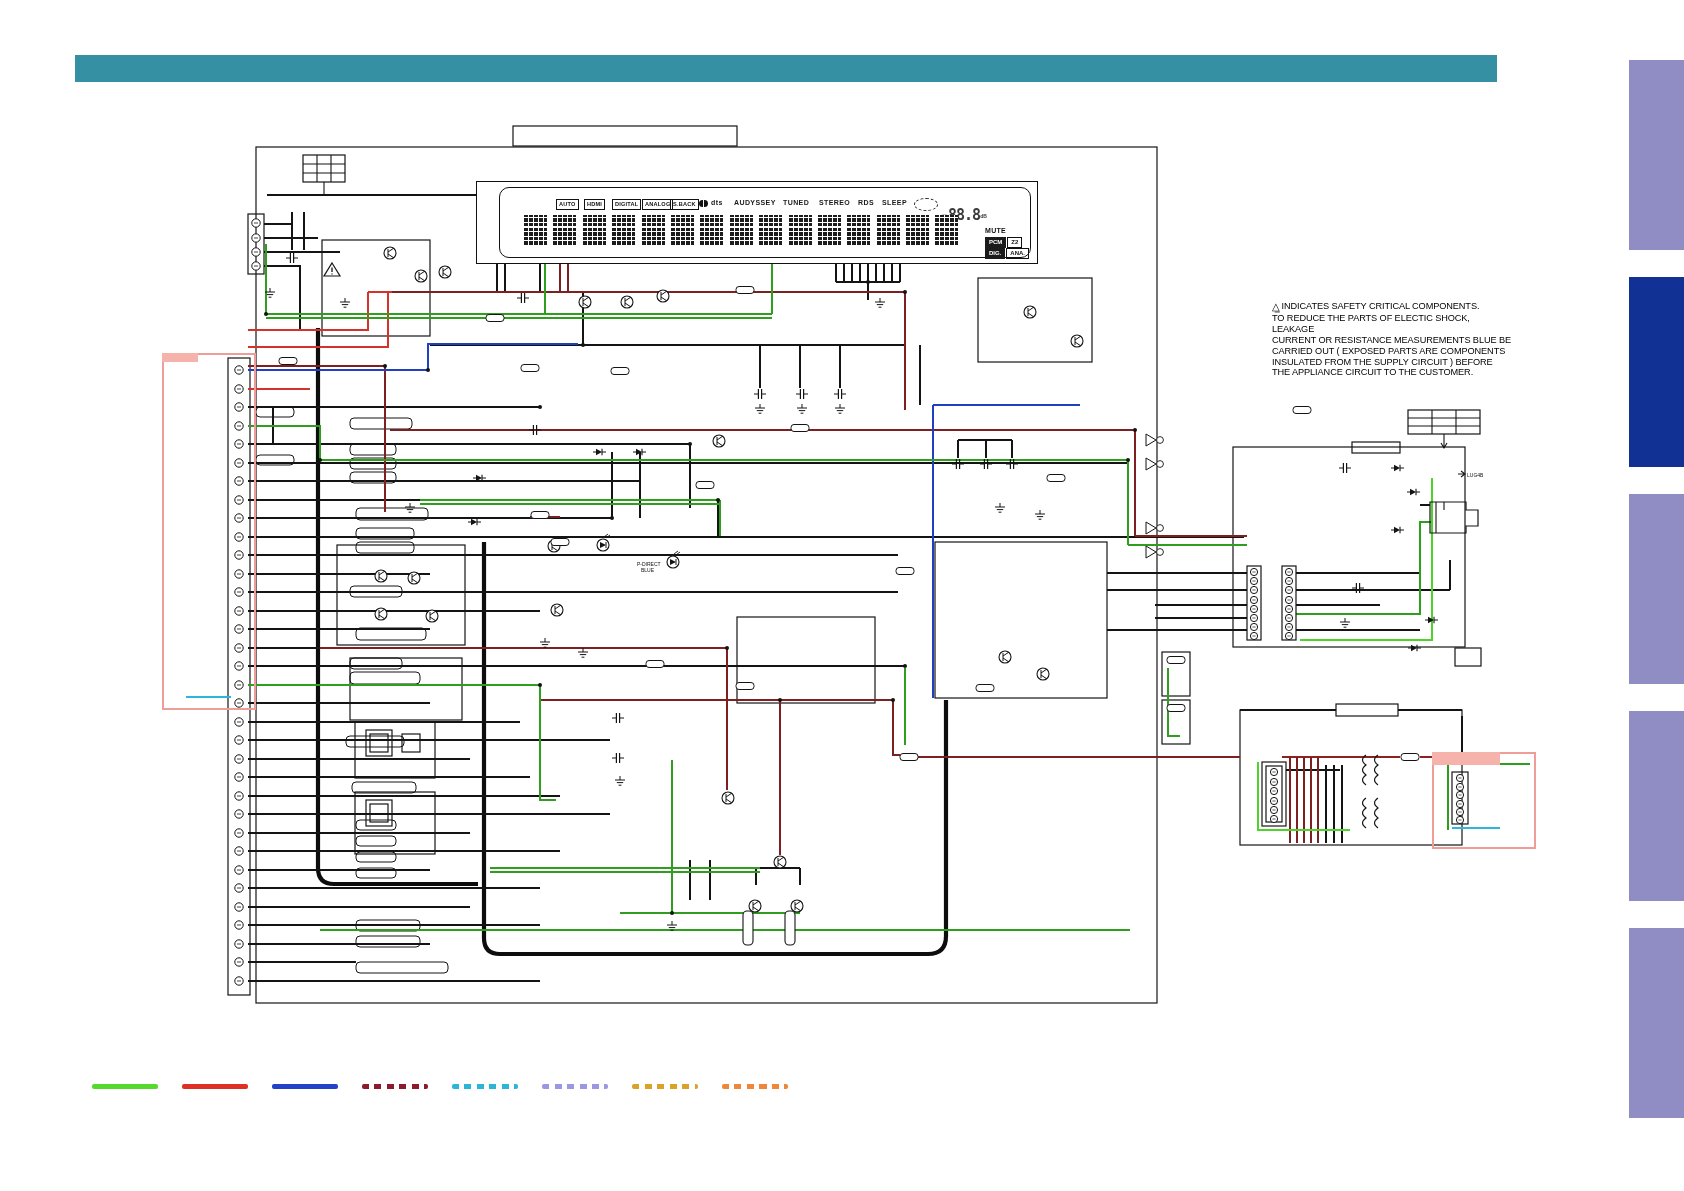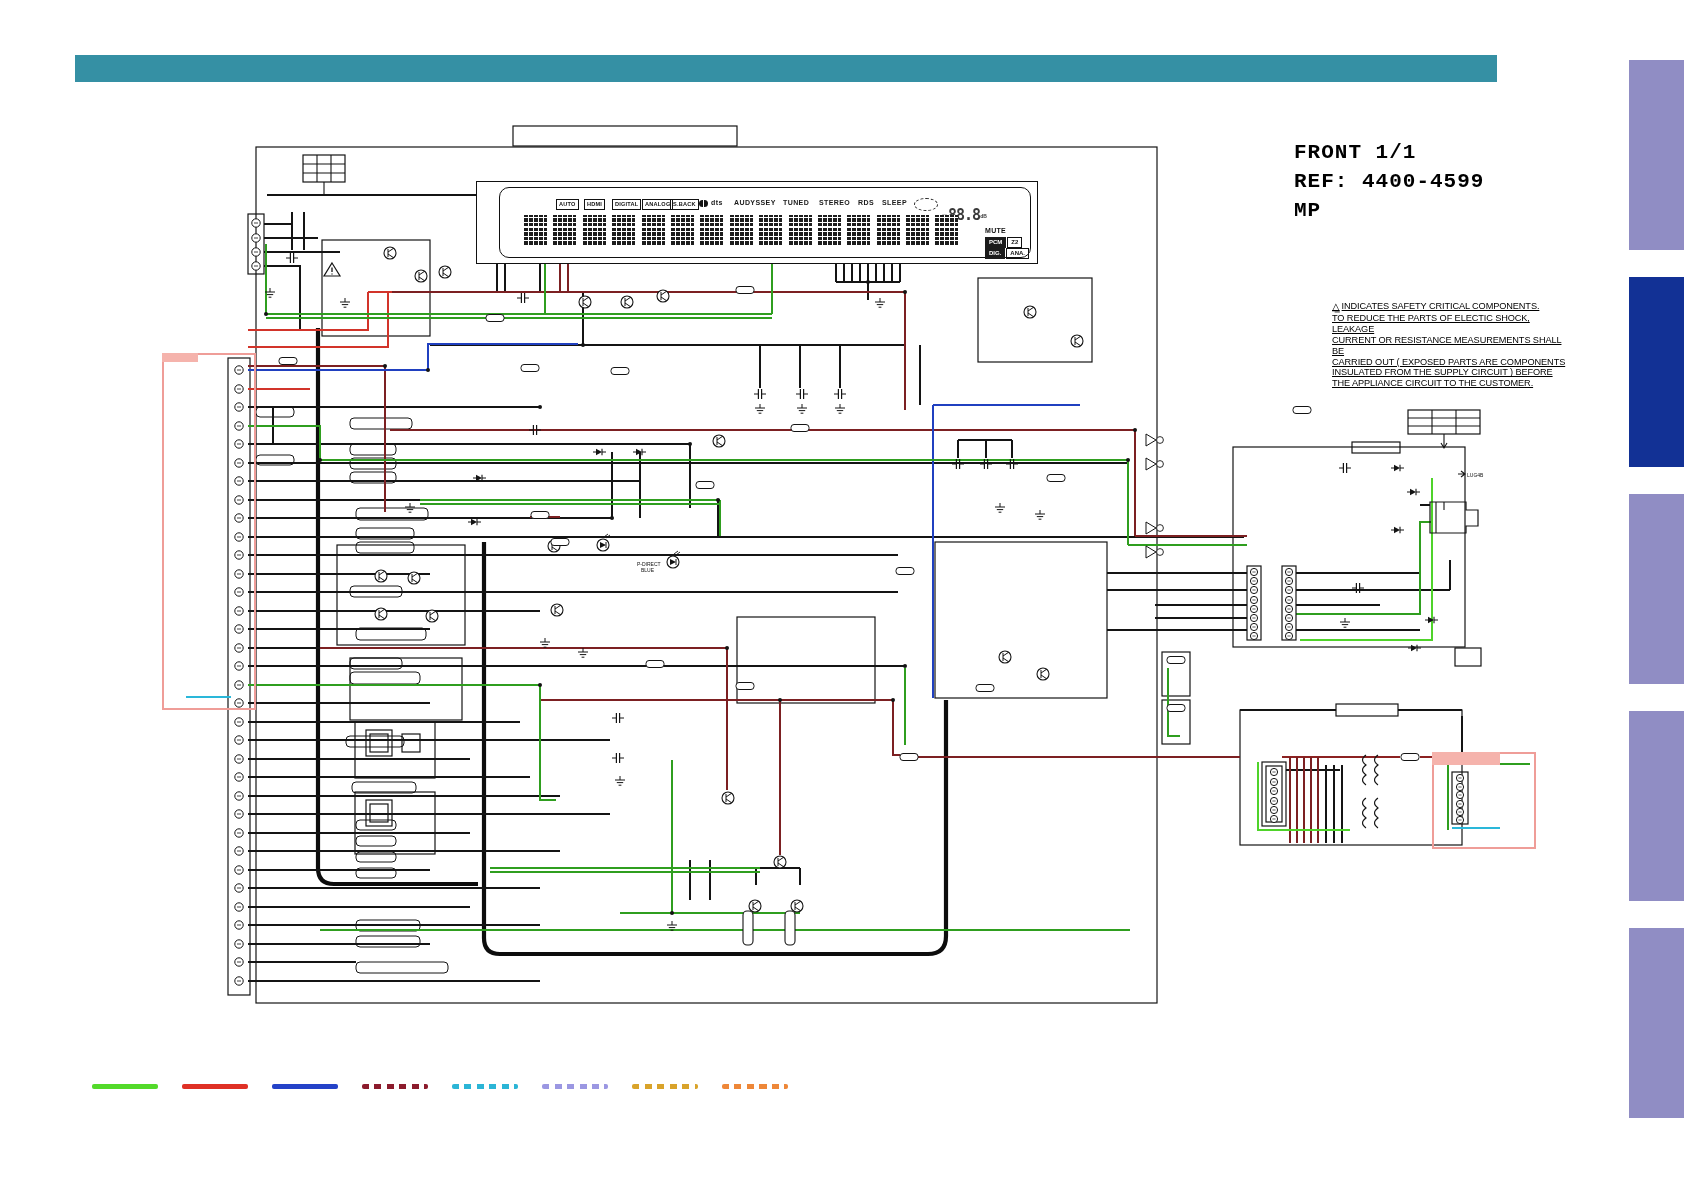--- a/index.html
+++ b/index.html
@@ -7,22 +7,22 @@
         font-family:"Liberation Sans",sans-serif;color:#111;}
   .a{position:absolute;}
   
   #tealbar{left:75px;top:55px;width:1422px;height:27px;}
   
   .sb{left:1629px;width:55px;height:190px;}
   
   #titleblock{left:1294px;top:138px;font-family:"Liberation Mono",monospace;
               font-weight:bold;font-size:21px;line-height:29px;letter-spacing:1px;color:#000;}
   
-  #safety{left:1332px;top:301px;width:240px;font-size:9.2px;line-height:10.9px;
-          letter-spacing:-0.1px;color:#000;text-decoration:underline;}
+  #safety{left:1272px;top:301px;width:240px;font-size:9.2px;line-height:10.9px;
+          letter-spacing:-0.1px;color:#000;}
   #safety .tri{font-size:10px;vertical-align:-1px;margin-right:2px;}
   
   .pinkbox{border:2px solid #ef9d98;background:transparent;z-index:4;}
   .pinknotch{background:#f5b3ac;z-index:4;}
   .cyanlink{height:2px;z-index:5;}
   
   #disp{left:476px;top:181px;width:560px;height:81px;border:1.3px solid #111;background:#fff;z-index:3;}
   #dispinner{left:22px;top:5px;width:530px;height:69px;border:1.3px solid #111;border-radius:10px;}
   .ind{top:17px;height:9px;border:0.9px solid #111;font-size:5.6px;line-height:9px;
        padding:0 2px;letter-spacing:0.2px;font-weight:bold;}
@@ -529,30 +529,25 @@
   </div>
 
   <div class="a" id="tealbar" style="background-color: rgb(53, 144, 164);"></div>
 
   <div class="a sb" style="top: 60px; background-color: rgb(144, 141, 196);"></div>
   <div class="a sb" style="top: 277px; background-color: rgb(18, 49, 149);"></div>
   <div class="a sb" style="top: 494px; background-color: rgb(144, 141, 196);"></div>
   <div class="a sb" style="top: 711px; background-color: rgb(144, 141, 196);"></div>
   <div class="a sb" style="top: 928px; background-color: rgb(144, 141, 196);"></div>
 
-  <div class="a" id="titleblock">
-    <div>FRONT 1/1</div>
-    <div>REF: 4400-4599</div>
-    <div>MP</div>
-  </div>
 
   <div class="a" id="safety">
     <div><span class="tri">△̲</span><span>INDICATES SAFETY CRITICAL COMPONENTS.</span></div>
     <div>TO REDUCE THE PARTS OF ELECTIC SHOCK, LEAKAGE</div>
-    <div>CURRENT OR RESISTANCE MEASUREMENTS SHALL BE</div>
+    <div>CURRENT OR RESISTANCE MEASUREMENTS BLUE BE</div>
     <div>CARRIED OUT ( EXPOSED PARTS ARE COMPONENTS</div>
     <div>INSULATED FROM THE SUPPLY CIRCUIT ) BEFORE</div>
     <div>THE APPLIANCE CIRCUIT TO THE CUSTOMER.</div>
   </div>
 
   <div class="a" id="legend">
     <div class="legend-line" data-pattern="solid" style="color: rgb(83, 218, 42);"></div>
     <div class="legend-line" data-pattern="solid" style="color: rgb(223, 48, 37);"></div>
     <div class="legend-line" data-pattern="solid" style="color: rgb(36, 66, 200);"></div>
     <div class="legend-line" data-pattern="dashed" style="color: rgb(140, 27, 44);"></div>

